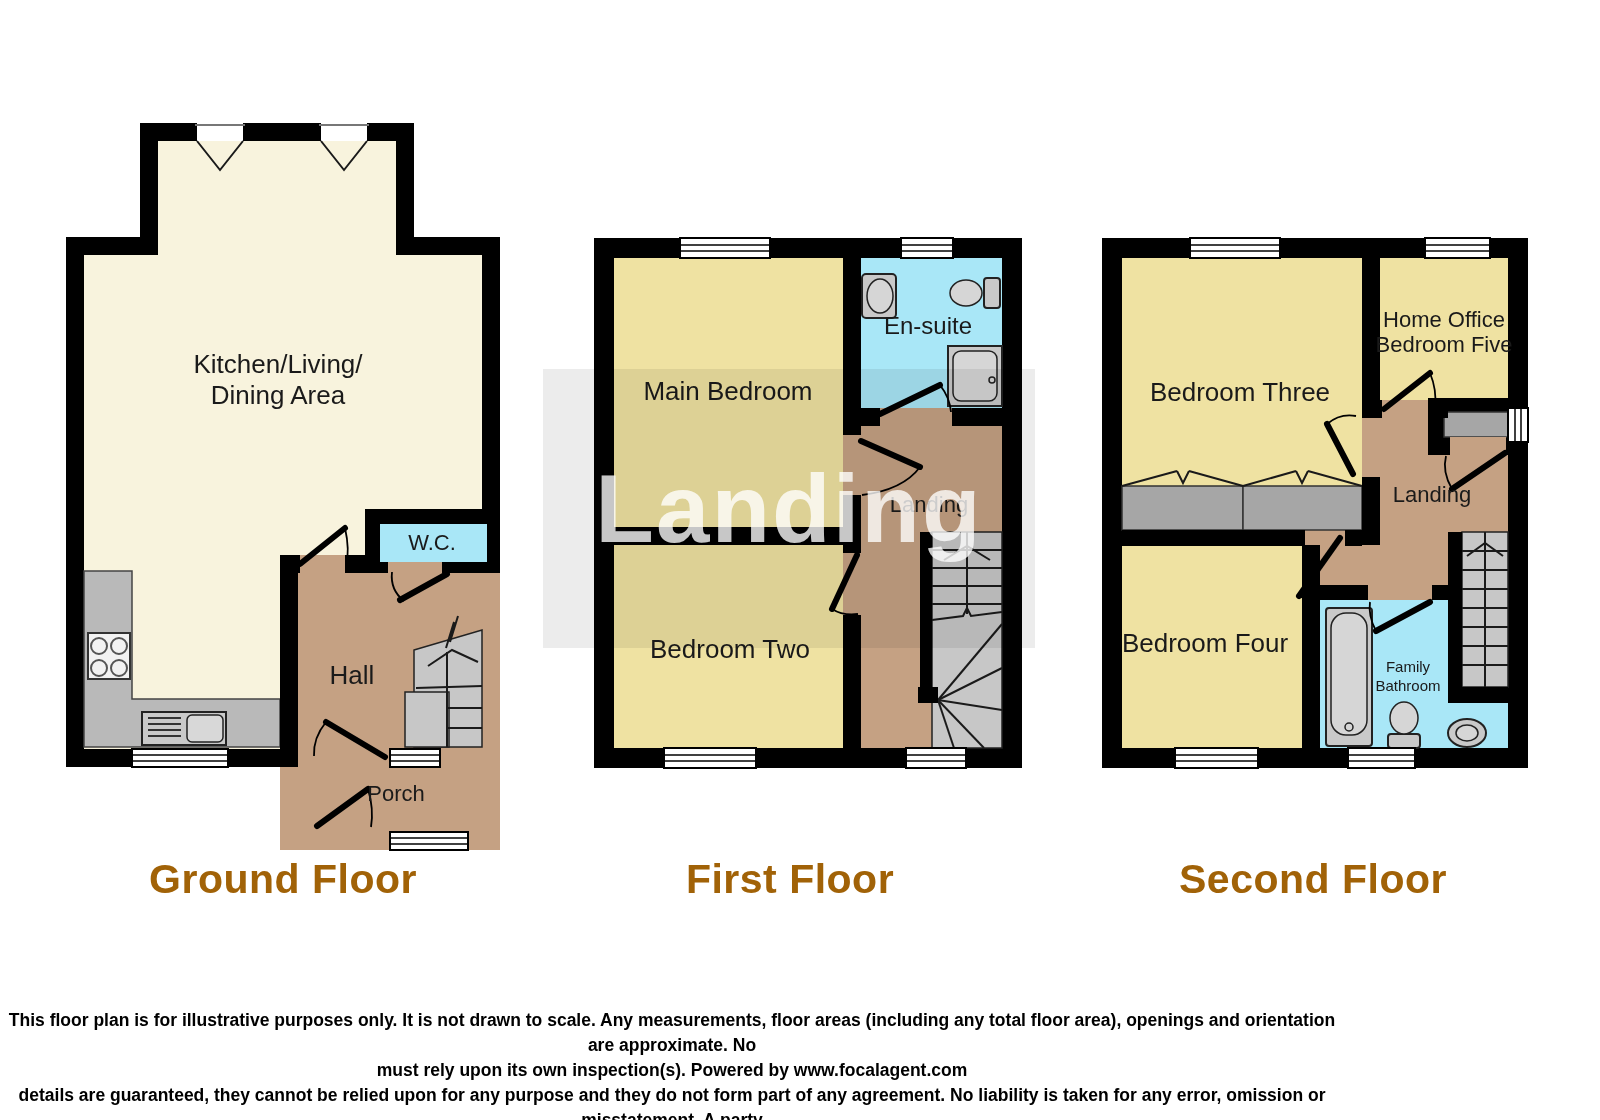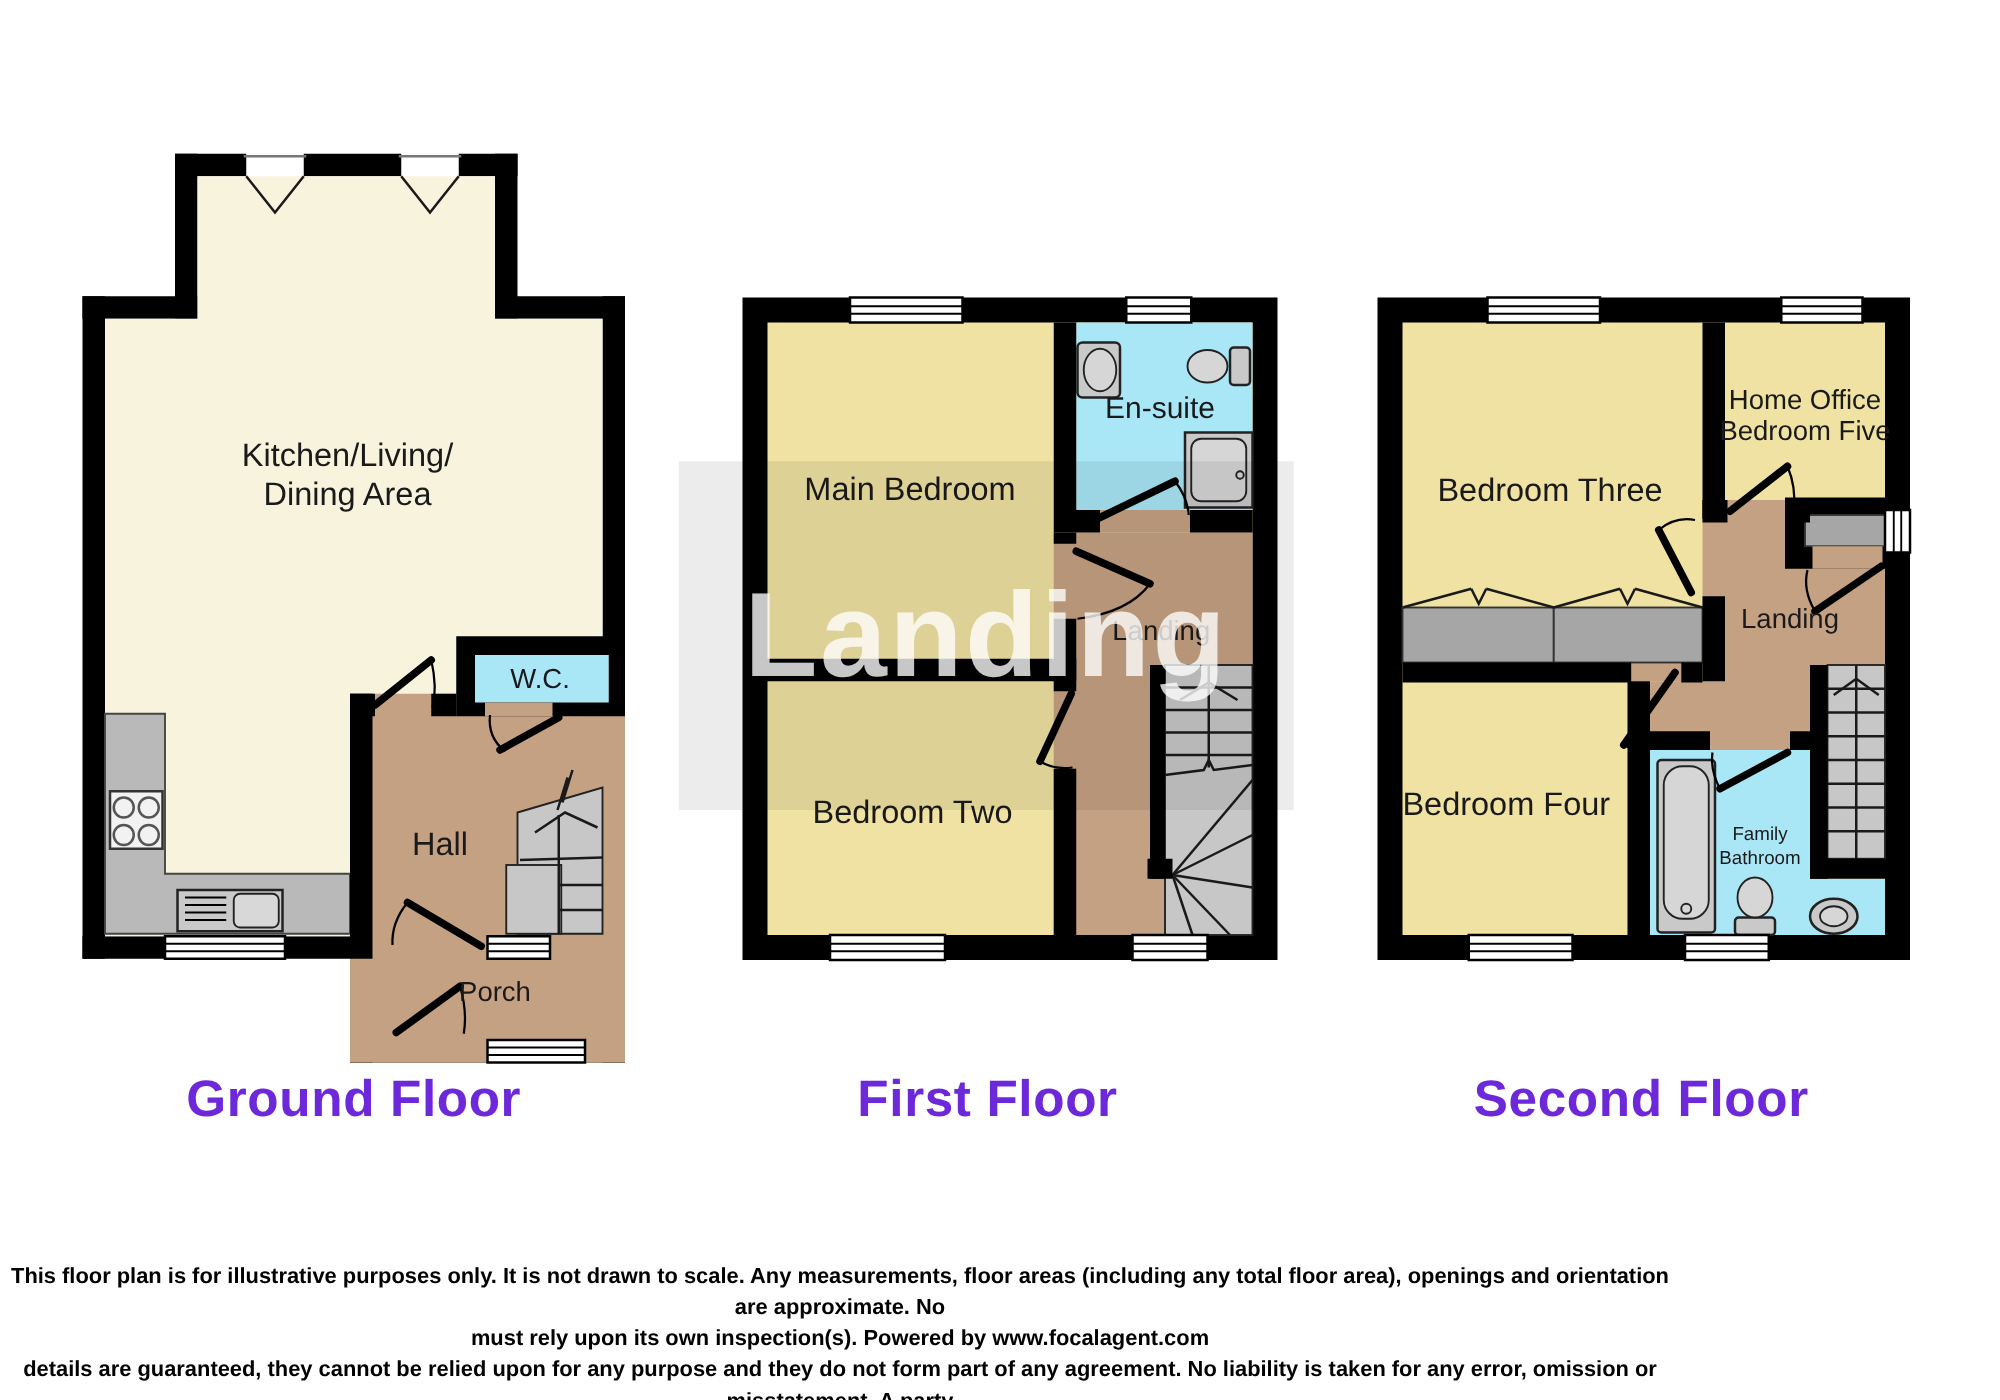--- a/index.html
+++ b/index.html
@@ -18,21 +18,21 @@
   .fixlight{fill:#d6d6d6;stroke:#222;stroke-width:1.5;}
   .win{fill:#ffffff;stroke:#000;stroke-width:2;}
   .winline{stroke:#000;stroke-width:1.5;}
   .tread{stroke:#1a1a1a;stroke-width:2;fill:none;}
   .thin{stroke:#1a1a1a;stroke-width:2;fill:none;}
   .leaf{stroke:#000;stroke-width:6;stroke-linecap:round;fill:none;}
   .arc{stroke:#000;stroke-width:1.8;fill:none;}
   .lbl{font-family:"Liberation Sans",sans-serif;fill:#1a1a1a;text-anchor:middle;}
   .f26{font-size:26px;} .f24{font-size:24px;} .f22{font-size:22px;} .f15{font-size:15px;}
   .floor-title{position:absolute;top:856px;width:300px;text-align:center;
-    font-size:41px;font-weight:bold;color:#6d28d9;letter-spacing:0.5px;}
+    font-size:41px;font-weight:bold;color:#a16207;letter-spacing:0.5px;}
   #wm{position:absolute;left:543px;top:369px;width:492px;height:279px;
     background:rgba(0,0,0,0.075);display:flex;align-items:center;justify-content:center;
     pointer-events:none;overflow:visible;}
   #wm span{font-size:96px;font-weight:bold;color:rgba(255,255,255,0.78);
     letter-spacing:2px;white-space:nowrap;}
   #disclaimer{position:absolute;left:0;top:1008px;width:1344px;text-align:center;
     font-size:17.5px;line-height:25px;color:#000;font-weight:bold;}
 </style>
 </head>
 <body>

